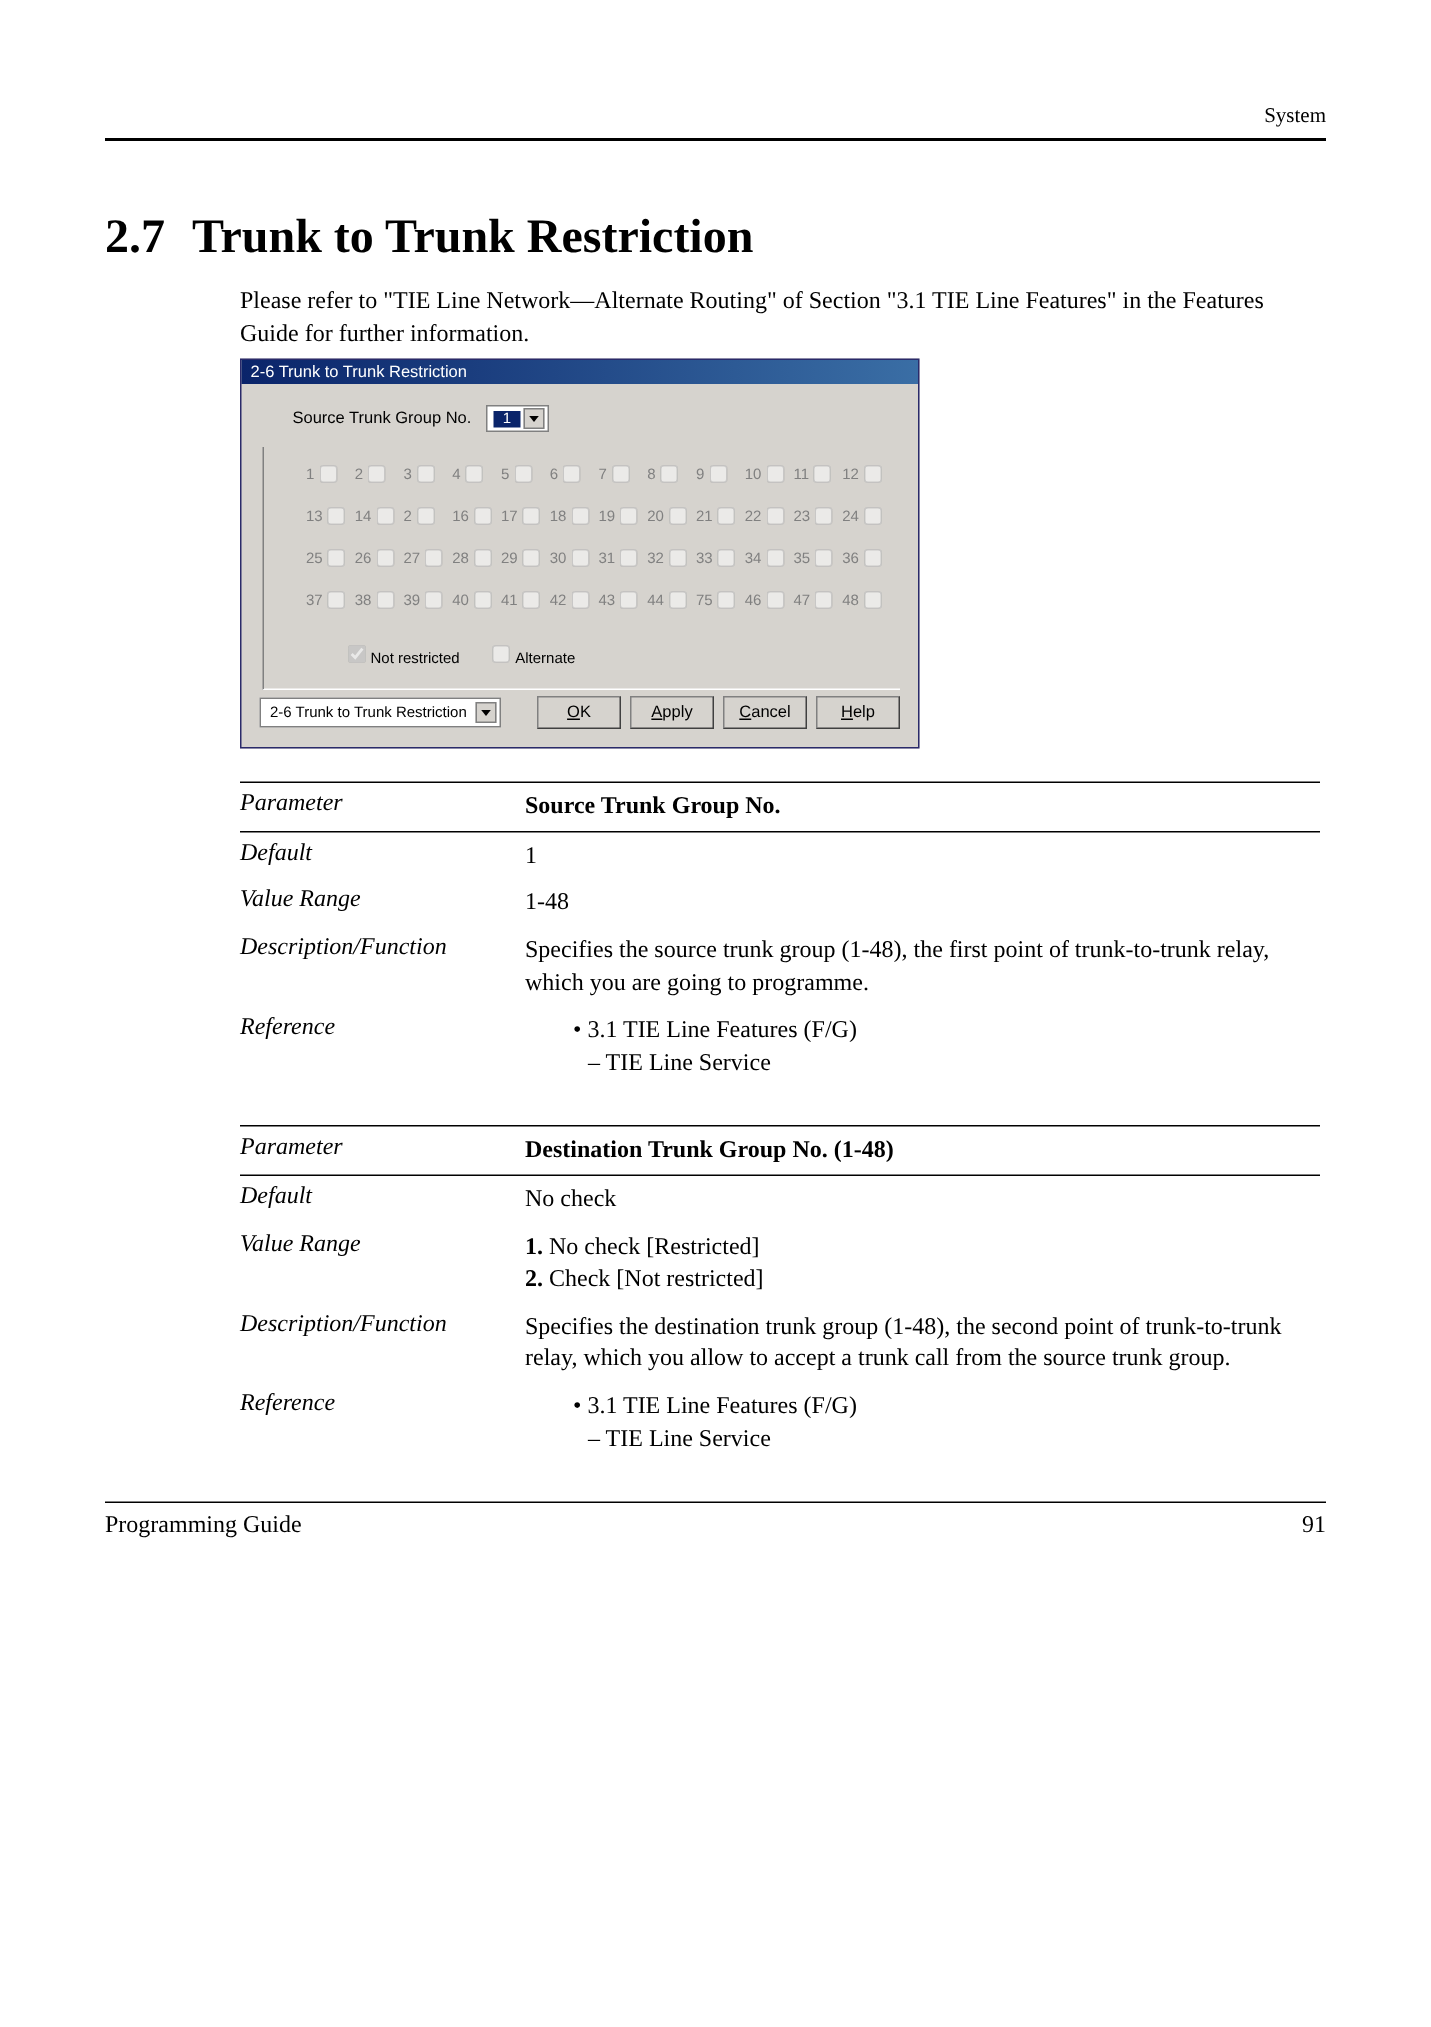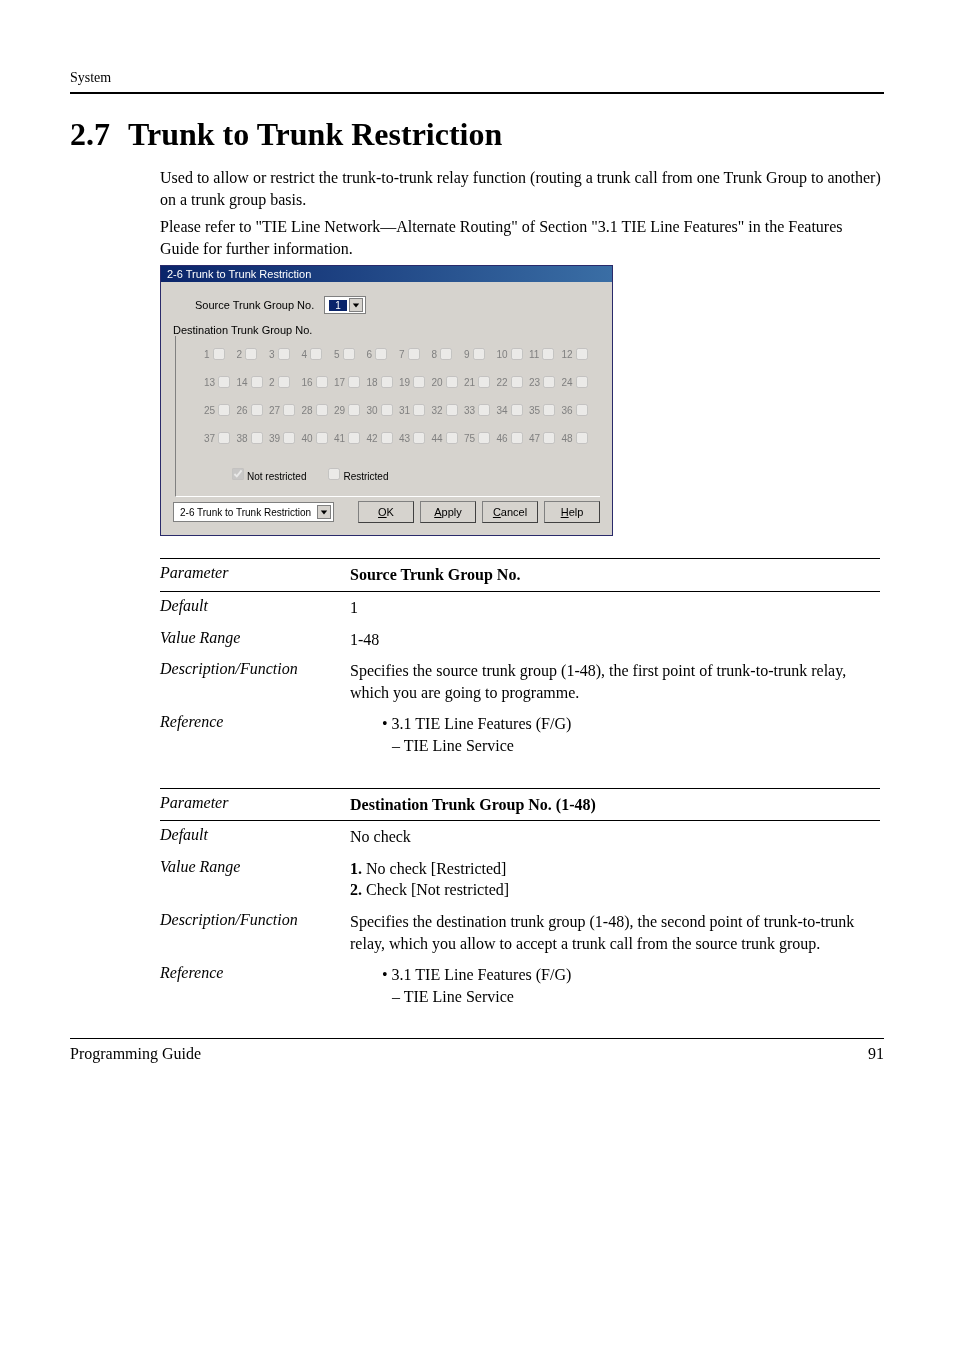--- a/index.html
+++ b/index.html
@@ -8,34 +8,35 @@
     font-family: "Times New Roman", Times, serif;
     background: #fff;
     color: #000;
     width: 954px;
     margin: 0 auto;
   }
   .page {
     padding: 70px 70px 50px 70px;
   }
   .top-label {
+    text-align: right;
     font-size: 14px;
     margin-bottom: 6px;
   }
   .top-rule {
     border: none;
     border-top: 2.5px solid #000;
     margin: 0 0 22px 0;
   }
   .h1 {
     font-size: 32px;
     font-weight: bold;
     margin: 0 0 14px 0;
   }
-  .h1-num { display: inline-block; margin-right: 18px; }
+  .h1-num { display: inline-block; margin-right: 18px; margin-top: 23px; }
   .intro {
     font-size: 16px;
     line-height: 1.35;
     margin: 0 0 6px 90px;
   }
 
   
   .win {
     width: 453px;
     border: 1px solid #2a2a6a;
@@ -214,40 +215,38 @@
 
 <div class="page">
 
   <div class="top-label">System</div>
   <hr class="top-rule">
 
   <h1 class="h1">
     <span class="h1-num">2.7</span><span>Trunk to Trunk Restriction</span>
   </h1>
 
-  <p class="intro">Used to allow or restrict the trunk-to-trunk relay function (routing a trunk call from one Trunk Group to another) on a trunk group basis.</p>
   <p class="intro">Please refer to "TIE Line Network—Alternate Routing" of Section "3.1 TIE Line Features" in the Features Guide for further information.</p>
 
   <div class="win">
     <div class="win-titlebar">2-6 Trunk to Trunk Restriction</div>
     <div class="win-body">
 
       <div class="win-row">
         <span>Source Trunk Group No.</span>
         <span class="select">
           <span class="sel-val">1</span>
           <span class="sel-btn">
             <svg class="caret" viewBox="0 0 10 10">
                 <polygon points="1,3 9,3 5,8" fill="#000"></polygon>
               </svg>
           </span>
         </span>
       </div>
 
-      <div class="fieldset-label">Destination Trunk Group No.</div>
       <div class="group-border">
         <div class="cb-grid">
 
           <div class="cb-row">
             <span class="cb-item">
                 <span>1</span>
                 <input type="checkbox" disabled="" style="">
               </span>
             <span class="cb-item">
                 <span>2</span>
@@ -441,21 +440,21 @@
               </span>
             <span class="cb-item">
                 <span>48</span>
                 <input type="checkbox" disabled="" style="">
               </span>
           </div>
         </div>
 
         <div class="legend-row">
           <span><input type="checkbox" checked="" disabled="" style=""><span>Not restricted</span></span>
-          <span><input type="checkbox" disabled="" style=""><span>Restricted</span></span>
+          <span><input type="checkbox" disabled="" style=""><span>Alternate</span></span>
         </div>
       </div>
 
       <div class="bottom-row">
         <span class="nav-select">
           <span>2-6 Trunk to Trunk Restriction</span>
           <span class="sel-btn">
             <svg class="caret" viewBox="0 0 10 10">
                 <polygon points="1,3 9,3 5,8" fill="#000"></polygon>
               </svg>

